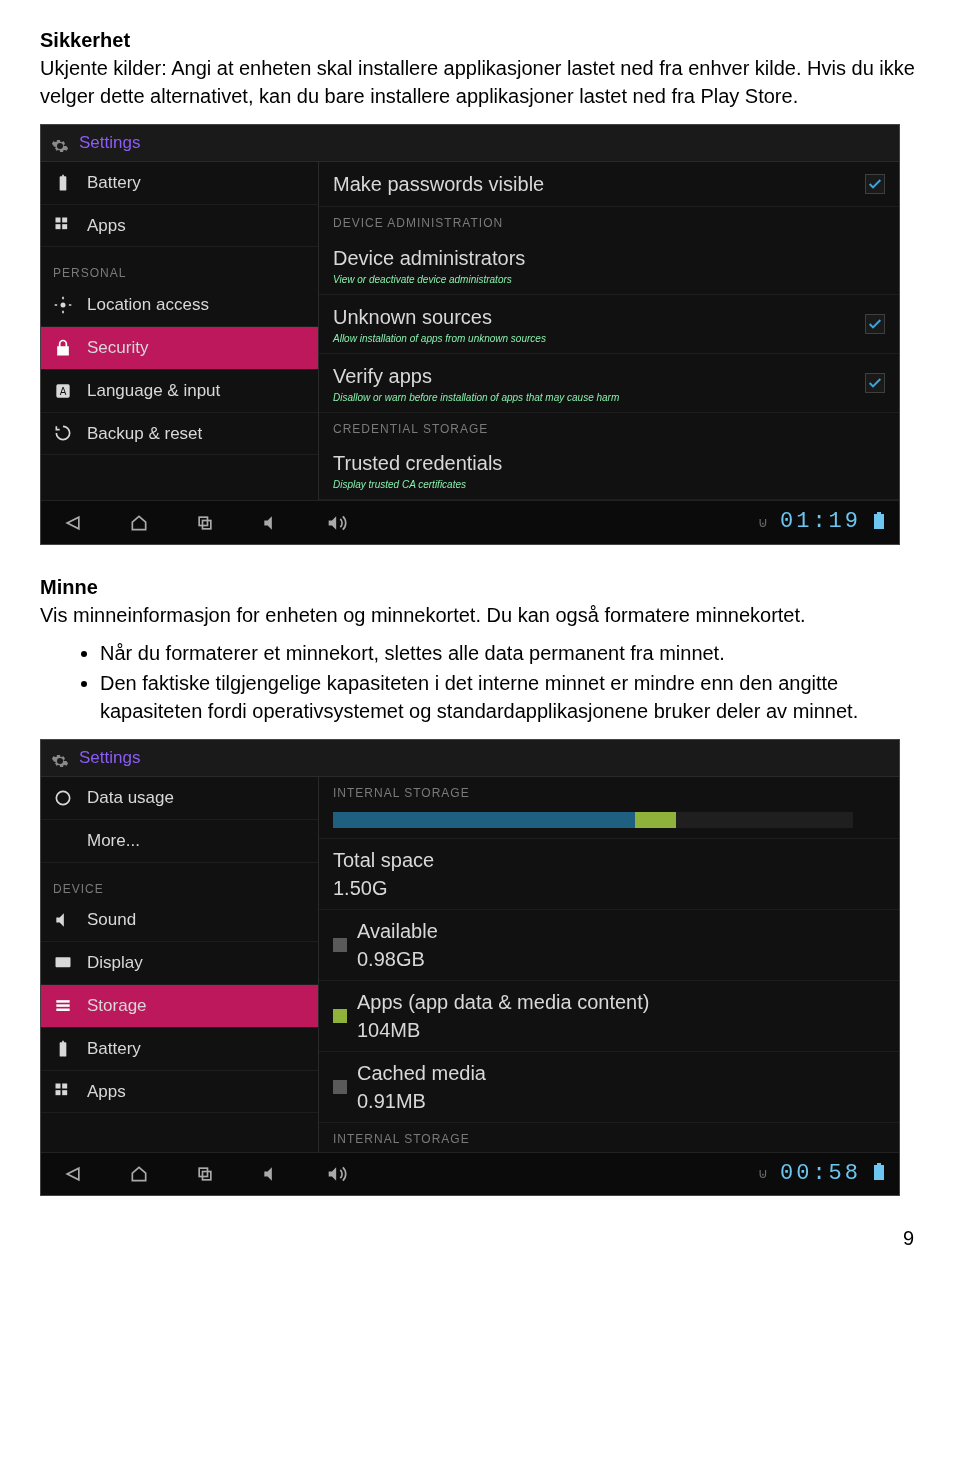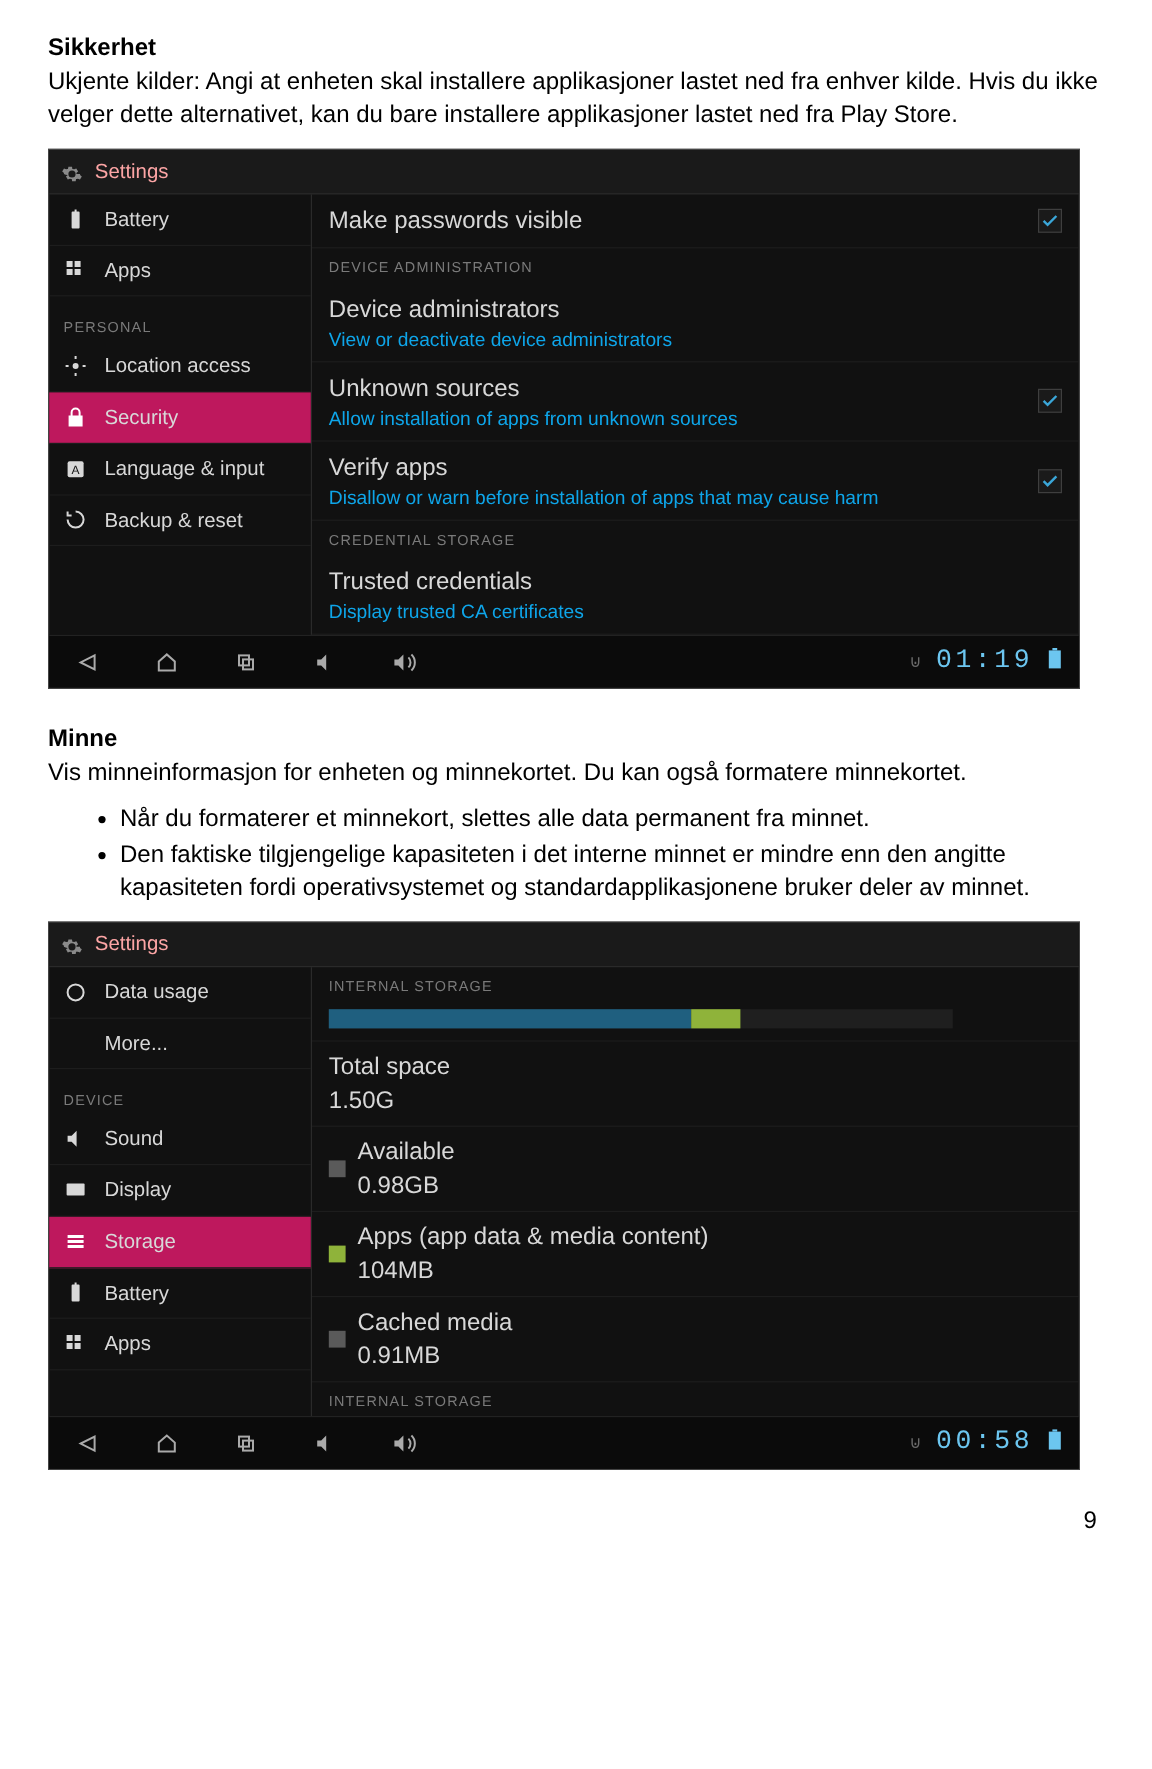--- a/index.html
+++ b/index.html
@@ -4,32 +4,32 @@
 <style>
   * { box-sizing: border-box; margin: 0; padding: 0; }
   body { width: 960px; font-family: Arial, sans-serif; background: #fff; color: #000; font-size: 20px; line-height: 1.4; padding: 20px 40px; }
   .section-title { font-weight: bold; margin-top: 6px; }
   .paragraph { margin-bottom: 10px; }
   .bullets { margin-left: 60px; margin-bottom: 14px; }
   .bullets li { list-style: disc; margin-bottom: 2px; }
   .screenshot { width: 860px; background: #111; border: 1px solid #444; margin: 14px 0 28px 0; font-family: "Helvetica Neue", Arial, sans-serif; color: #d8d8d8; }
   .hdr { display: flex; align-items: center; gap: 10px; padding: 6px 10px; border-bottom: 1px solid #2a2a2a; background: #1a1a1a; }
   .hdr .icn { width: 18px; height: 18px; display: inline-block; }
-  .hdr-title { font-size: 17px; color: #fca5a5; }
+  .hdr-title { font-size: 17px; color: #8b5cf6; }
   .layout { display: flex; }
-  .sidebar { width: 219px; border-right: 1px solid #2a2a2a; }
+  .sidebar { width: 278px; border-right: 1px solid #2a2a2a; }
   .content { flex: 1; }
   .s-item { display: flex; align-items: center; gap: 14px; padding: 9px 12px; font-size: 17px; border-bottom: 1px solid #1d1d1d; cursor: pointer; }
   .s-item.selected { background: #be185d; }
   .s-item .icn { width: 20px; height: 20px; flex: 0 0 20px; display: inline-flex; align-items: center; justify-content: center; }
   .s-header { color: #7a7a7a; font-size: 12px; letter-spacing: 1px; padding: 6px 12px 2px 12px; margin-top: 12px; }
   .row { display: flex; align-items: center; padding: 8px 14px; border-bottom: 1px solid #1d1d1d; cursor: pointer; }
   .row .txts { flex: 1; }
   .row .label { font-size: 20px; color: #d8d8d8; }
-  .row .sub { font-size: 16px; color: #0ea5e9; margin-top: 2px; line-height: 1.2; }
+  .row .sub { font-size: 10px; color: #86efac; margin-top: 2px; line-height: 1.2; font-style: italic; }
   .sect-h { color: #7a7a7a; font-size: 12px; letter-spacing: 1px; padding: 8px 14px 4px 14px; }
   .chk { width: 20px; height: 20px; border: 1px solid #3f3f3f; background: #1a1a1a; display: inline-flex; align-items: center; justify-content: center; }
   .chk svg { width: 16px; height: 16px; }
   .navbar { display: flex; align-items: center; justify-content: space-between; padding: 6px 14px; background: #0b0b0b; border-top: 1px solid #222; }
   .nav-left { display: flex; gap: 30px; }
   .nav-right { display: flex; align-items: center; gap: 12px; }
   .nav-btn { width: 36px; height: 28px; display: inline-flex; align-items: center; justify-content: center; color: #aaa; }
   .clock { color: #6cc6f0; font-family: "Courier New", monospace; font-size: 22px; letter-spacing: 3px; }
   .bar-stack { display:flex; height: 16px; width: 520px; background:#1f1f1f; margin: 6px 0 0 0; }
   .bar-seg { height:100%; }

